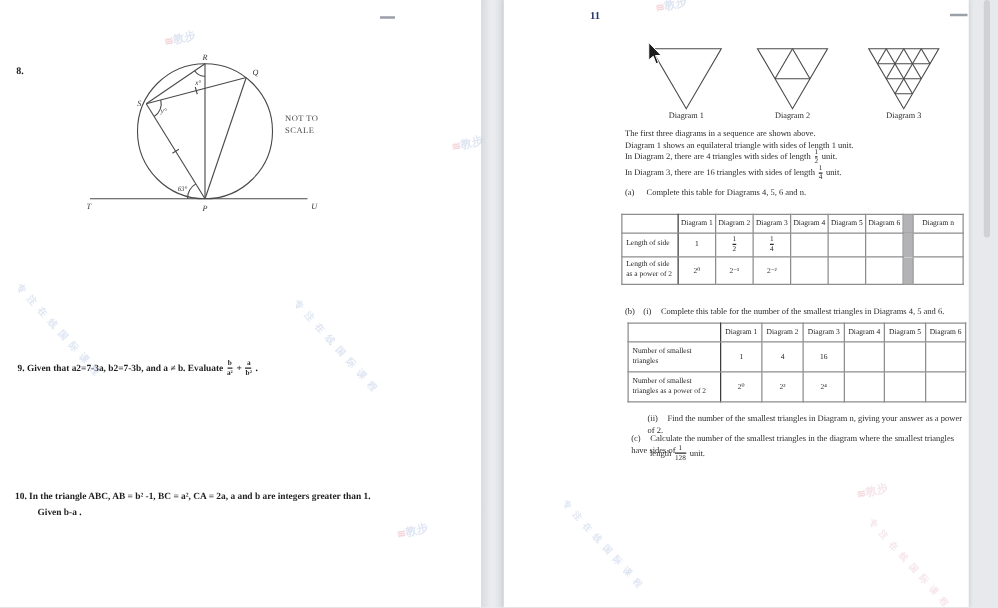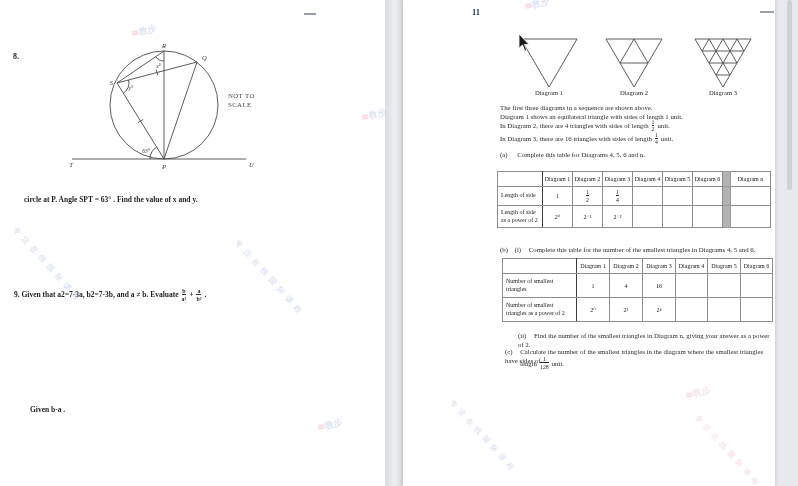--- a/index.html
+++ b/index.html
@@ -86,36 +86,36 @@
       <text x="71" y="50" text-anchor="middle" font-size="5.5">y°</text>
       <text x="86" y="113" text-anchor="middle" font-size="5.5">63°</text>
     </g>
   </svg>
 
   <div class="abs nts" style="left:236px; top:91px;">
     <div>NOT TO</div>
     <div>SCALE</div>
   </div>
 
-  <div class="abs lp" style="left:32px; top:194px; width:330px;">circle at P. Angle SPT = 63° . Find the value of x and y.</div>
 
   <div class="abs lp fracline" style="left:22px; top:288px;">
     <span>9. Given that a2=7-3a, b2=7-3b, and a ≠ b. Evaluate</span>
     <span class="frac" style="font-weight:bold;">
       <span class="num">b</span>
       <span class="den">a²</span>
     </span>
     <span>+</span>
     <span class="frac" style="font-weight:bold;">
       <span class="num">a</span>
       <span class="den">b²</span>
     </span>
     <span>.</span>
   </div>
 
+  <div class="abs lp" style="left:20px; top:391px; width:350px;">10. In the triangle ABC, AB = b² -1, BC = a², CA = 2a, a and b are integers greater than 1.</div>
   <div class="abs lp" style="left:38px; top:404px;">Given b-a .</div>
 
   <div class="dash" style="left:312px; top:13px; width:12px;"></div>
 </div>
 
 <div class="gap"></div>
 
 <div id="page-right" class="page">
 
   <div class="abs pgnum" style="left:69px; top:7px;">11</div>

